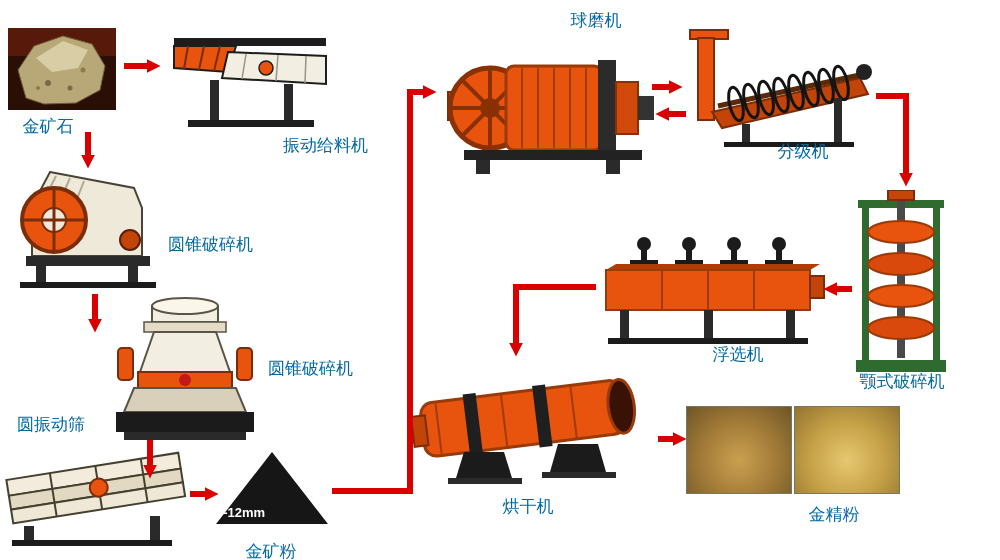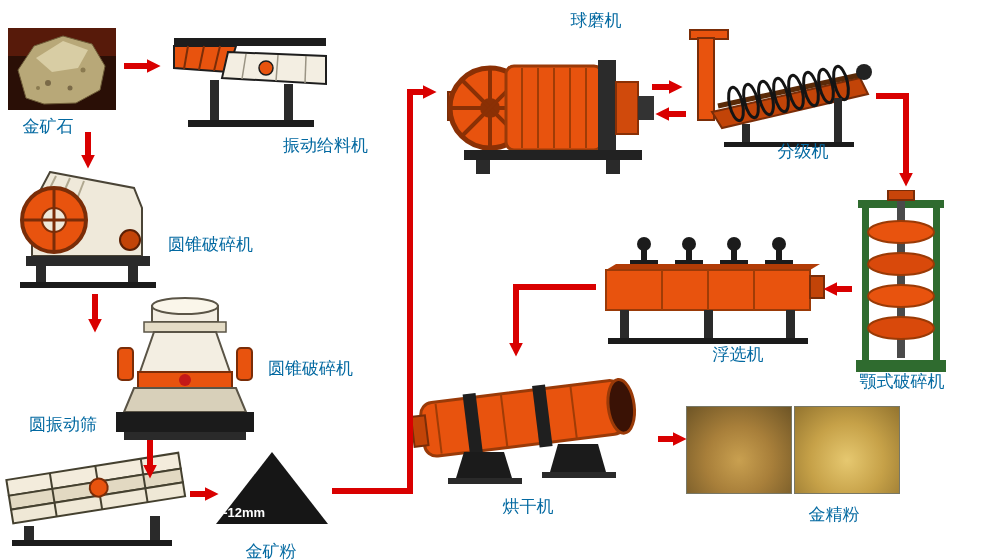--- a/index.html
+++ b/index.html
@@ -243,21 +243,21 @@
       <path d="M852 289 H836" marker-end="url(#ah)"></path>
       <path d="M596 287 H516 V344" marker-end="url(#ah)"></path>
       <path d="M658 439 H674" marker-end="url(#ah)"></path>
     </g>
   </svg>
 
   <div class="label" style="left:10px;top:118px;width:76px;font-family:Liberation Serif, serif;">金矿石</div>
   <div class="label" style="left:268px;top:137px;width:115px;">振动给料机</div>
   <div class="label" style="left:158px;top:236px;width:105px;">圆锥破碎机</div>
   <div class="label" style="left:258px;top:360px;width:105px;">圆锥破碎机</div>
-  <div class="label" style="left:18px;top:416px;width:90px;">圆振动筛</div>
+  <div class="label" style="left:6px;top:416px;width:90px;">圆振动筛</div>
   <div class="label" style="left:226px;top:533px;width:90px;margin-top:10px;">金矿粉</div>
   <div class="label" style="left:556px;top:12px;width:80px;">球磨机</div>
   <div class="label" style="left:768px;top:143px;width:70px;">分级机</div>
   <div class="label" style="left:856px;top:373px;width:92px;">颚式破碎机</div>
   <div class="label" style="left:702px;top:346px;width:72px;">浮选机</div>
   <div class="label" style="left:492px;top:498px;width:72px;">烘干机</div>
   <div class="label" style="left:798px;top:506px;width:72px;">金精粉</div>
 
 </div>
 

